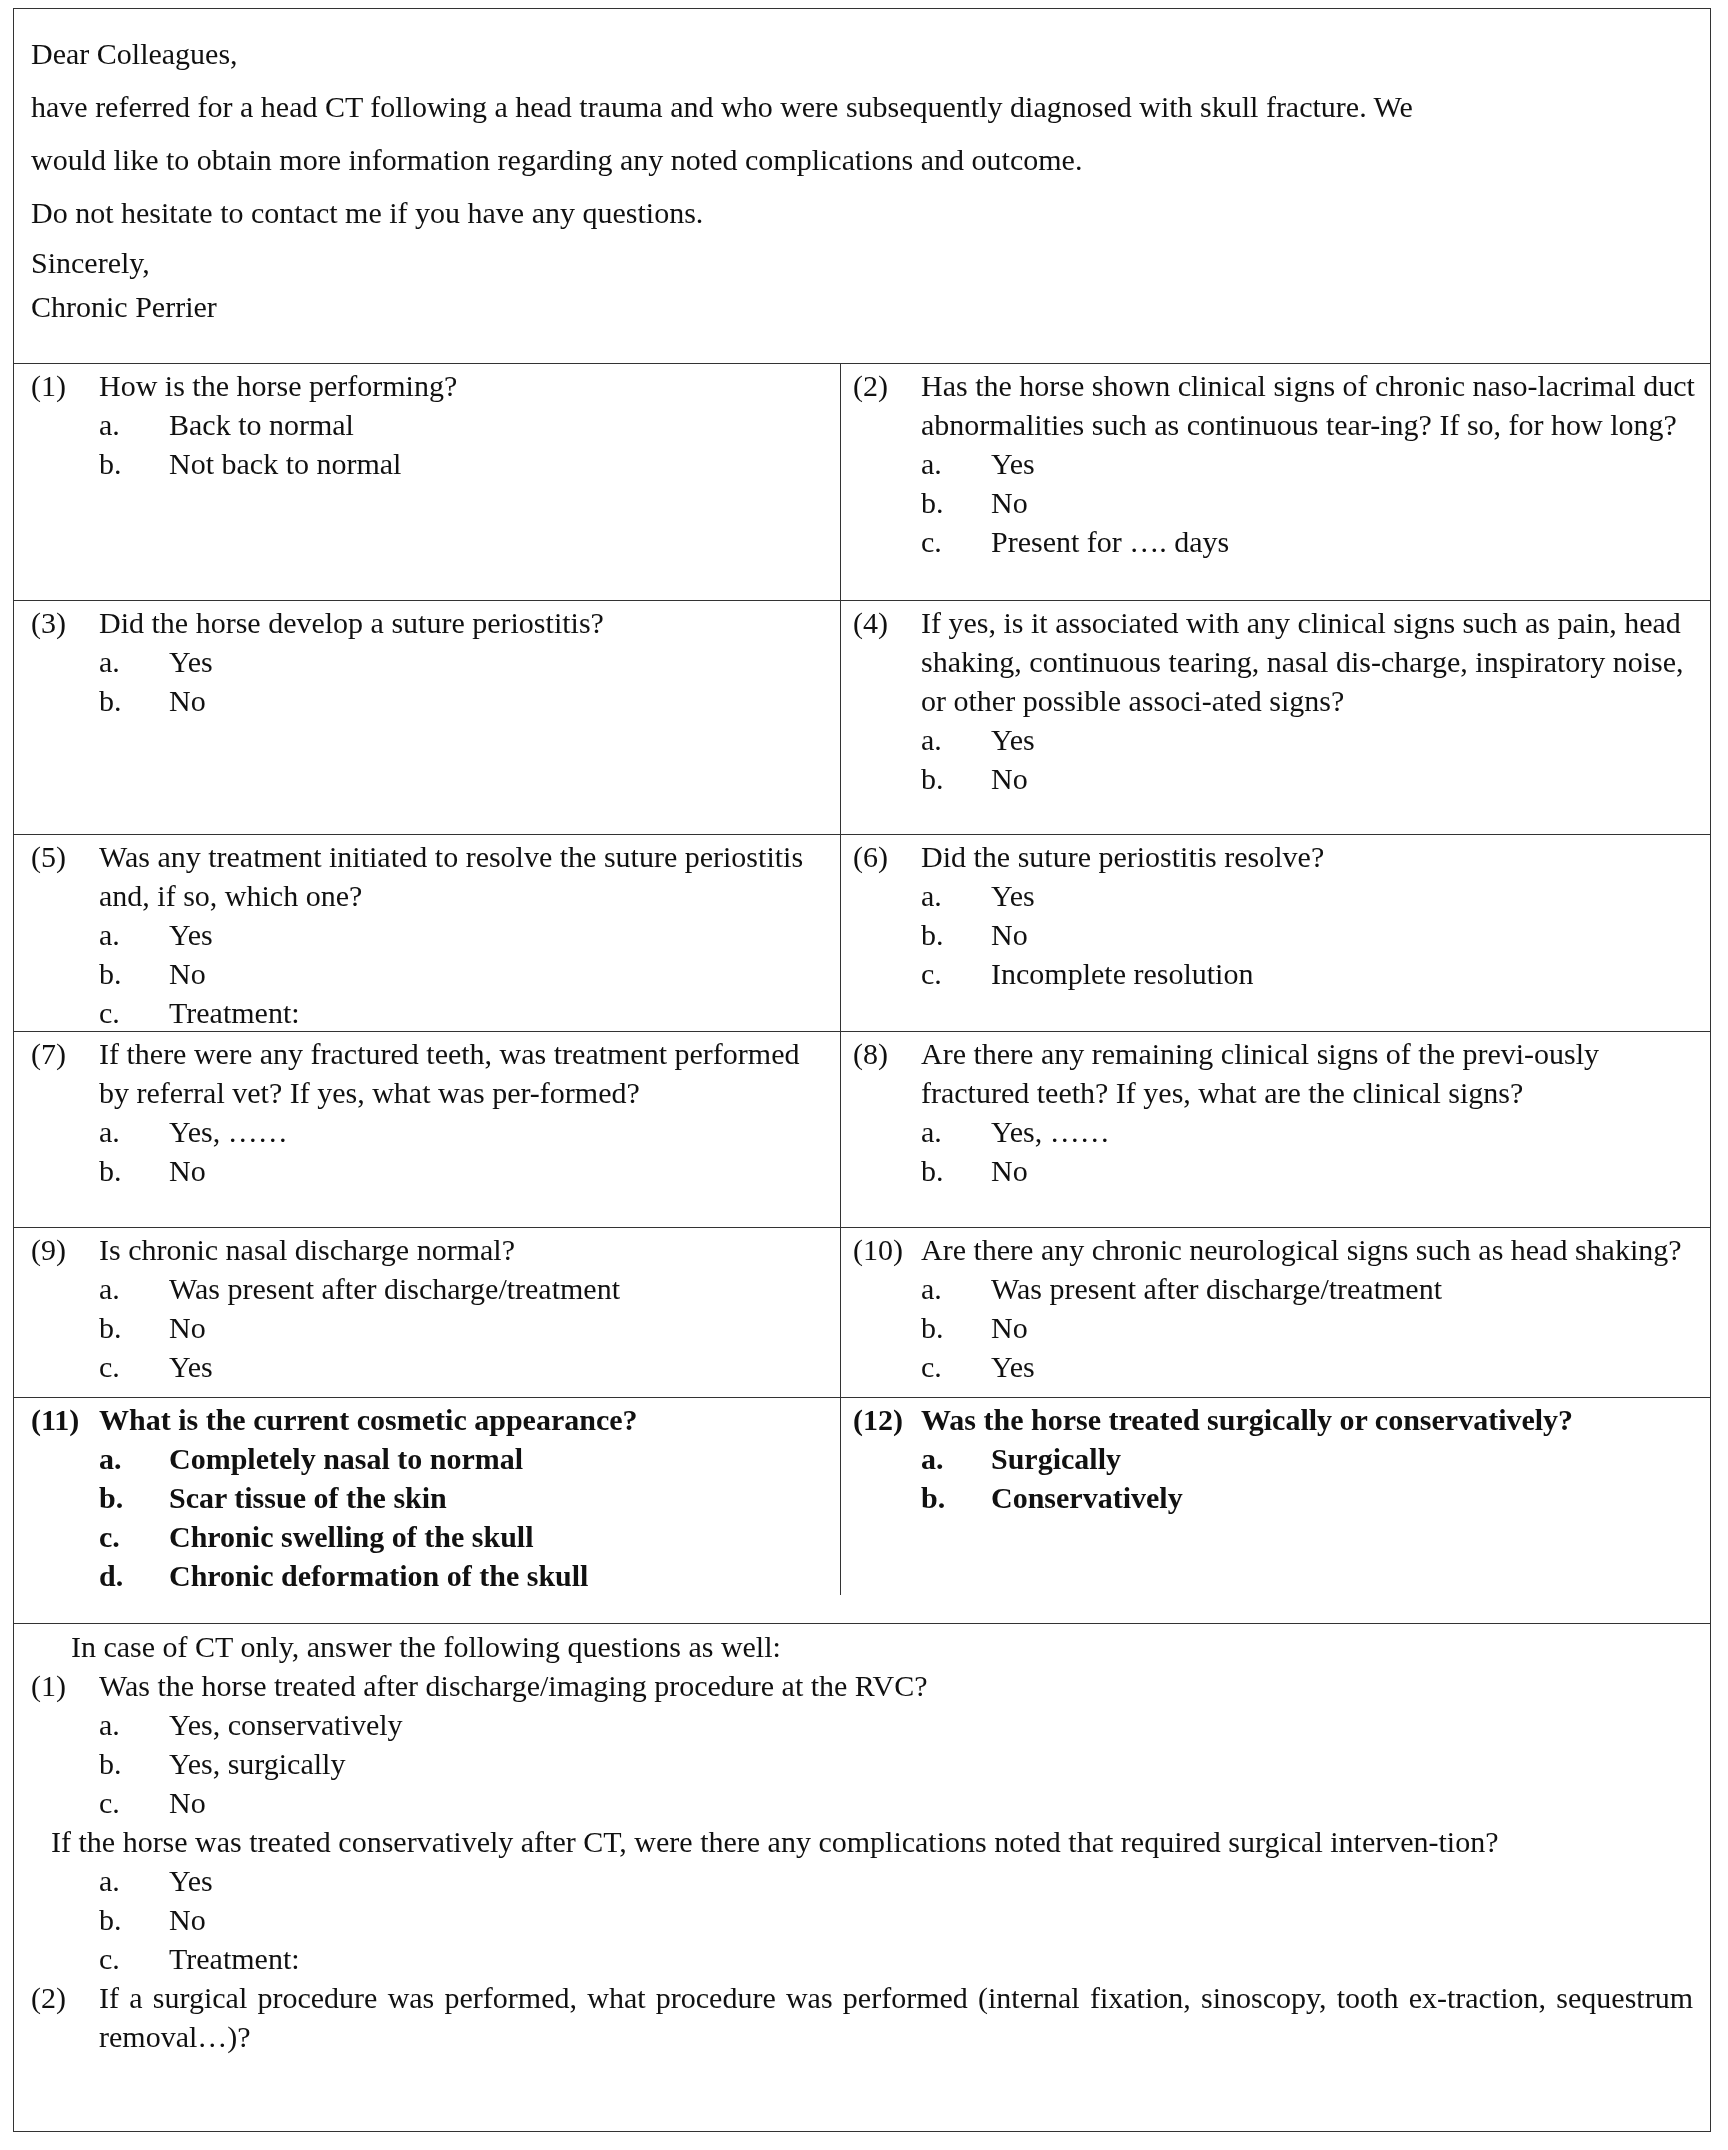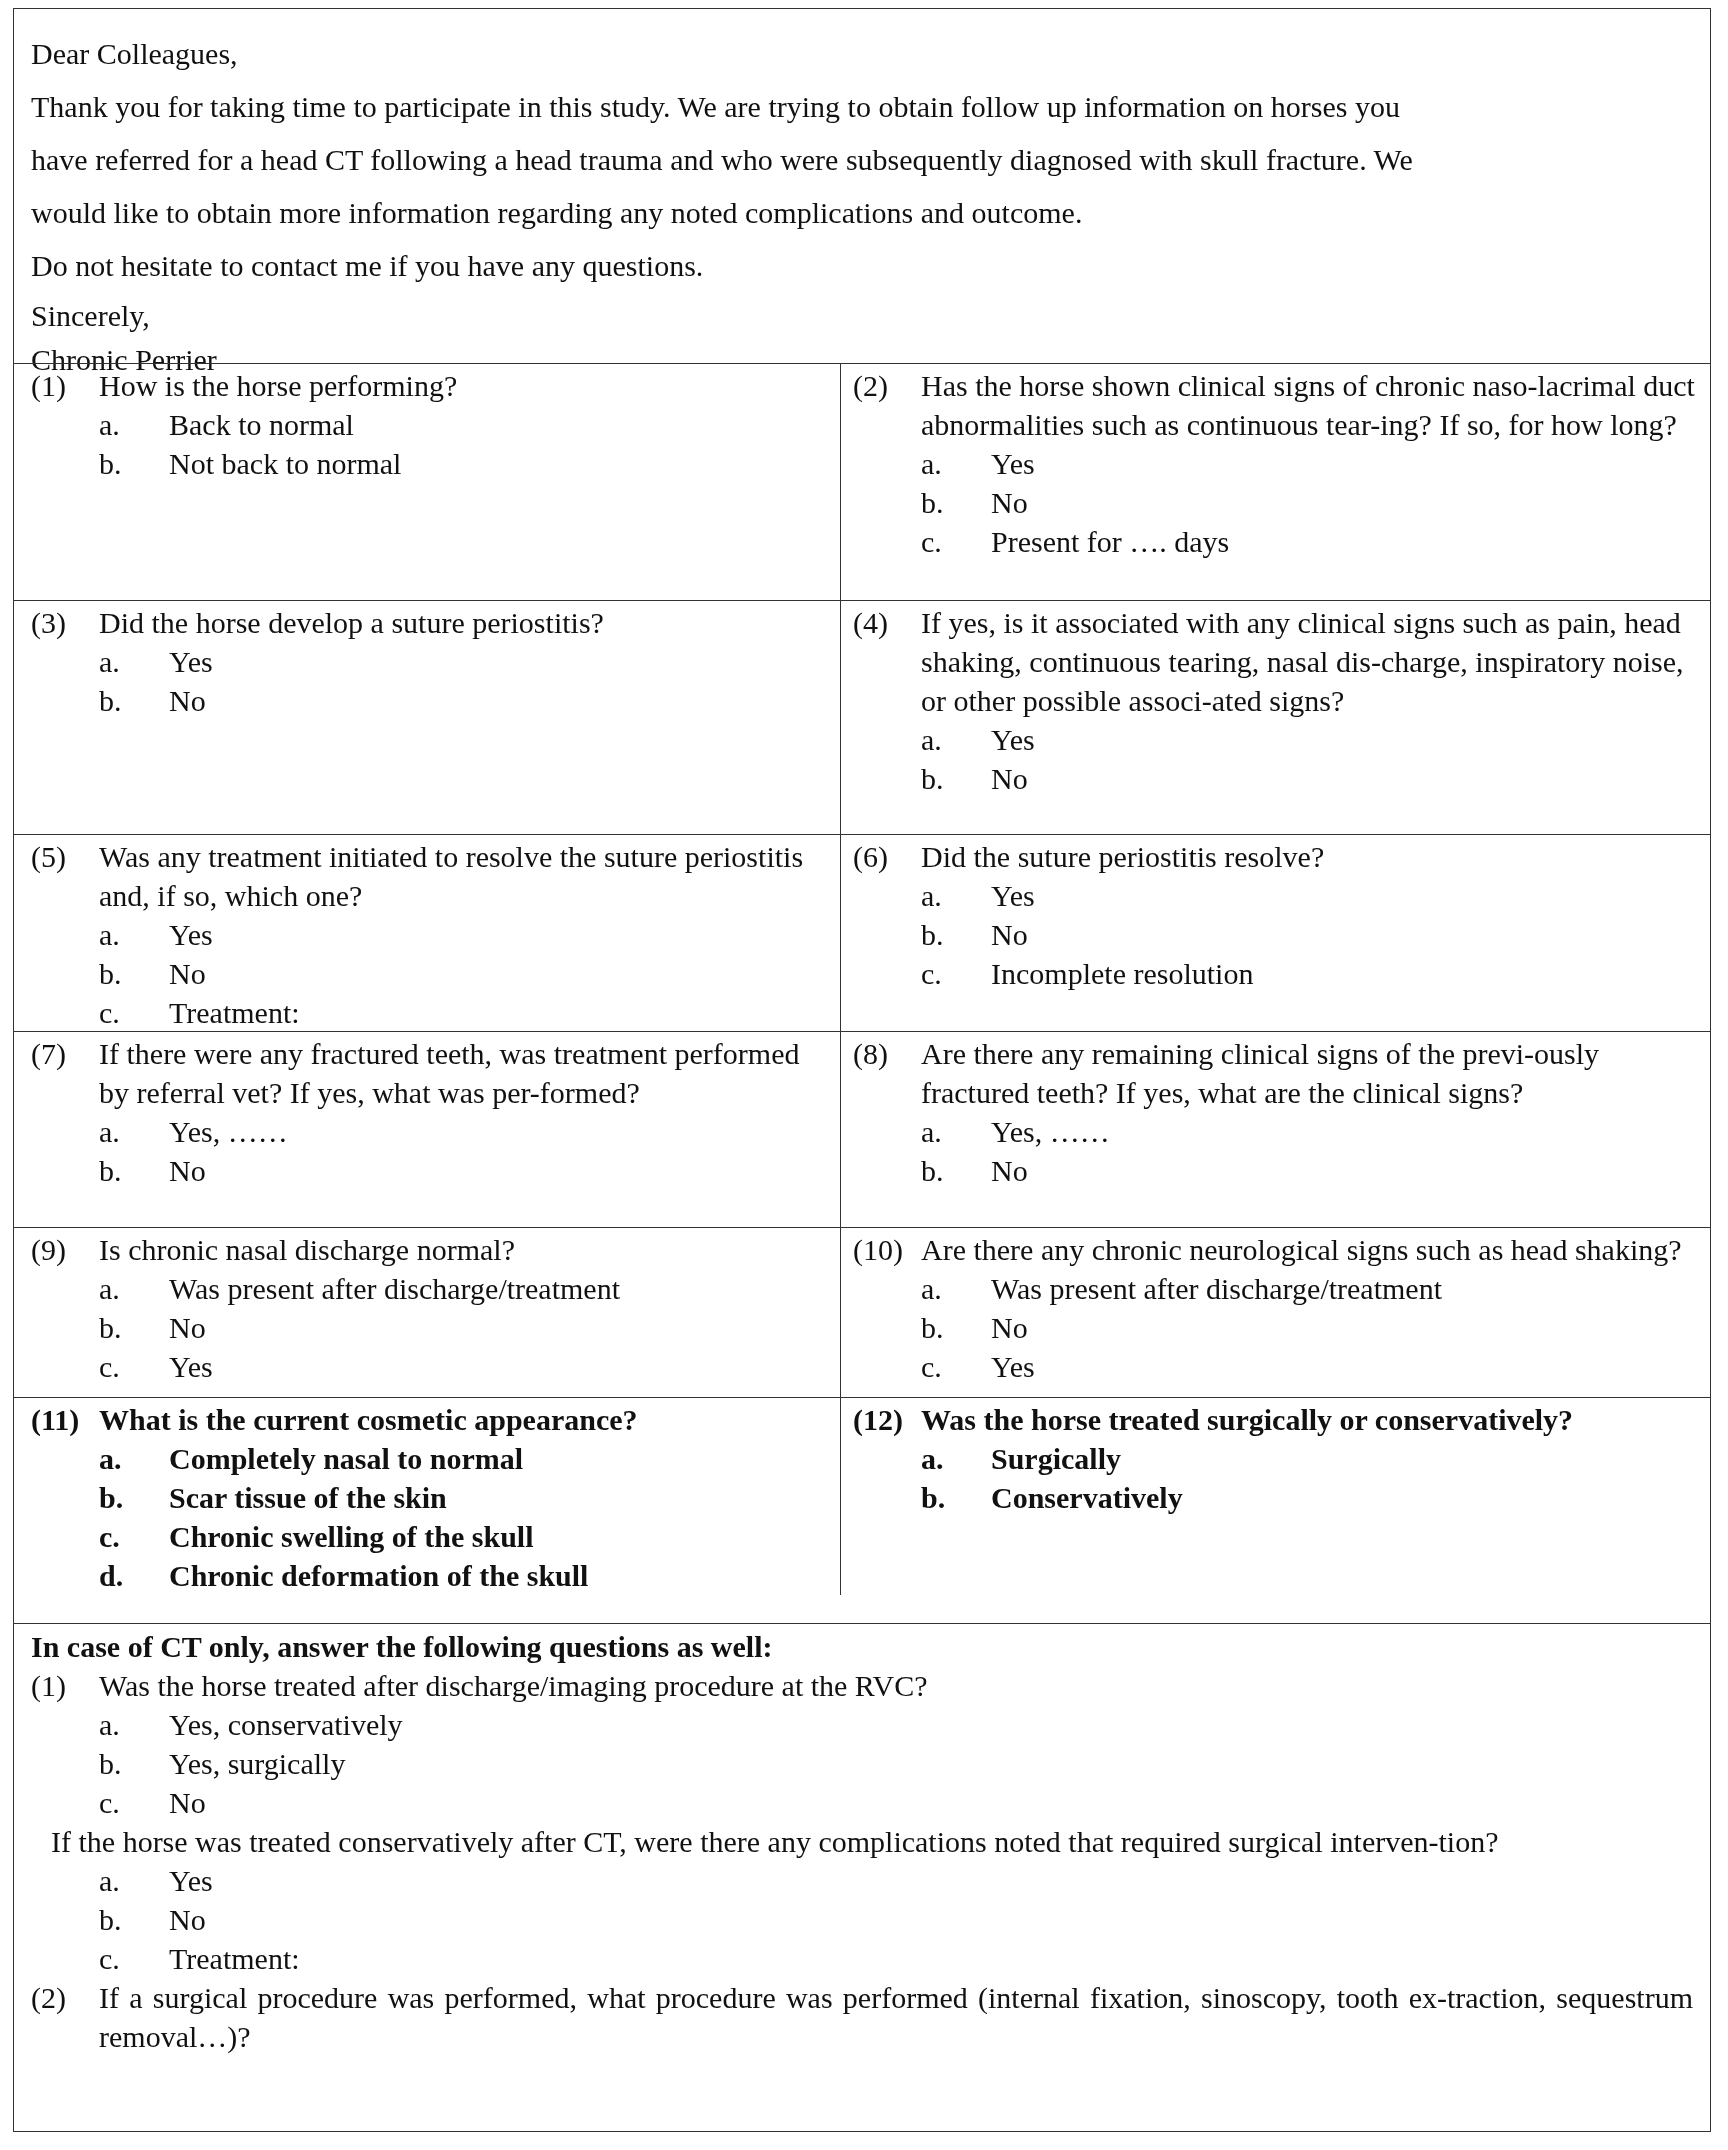--- a/index.html
+++ b/index.html
@@ -96,36 +96,36 @@
       position: absolute;
       left: 0;
       right: 0;
       top: 1614px;
       bottom: 0;
       border-top: 1.8px solid #333333;
       box-sizing: border-box;
       padding: 2.4px 17px 0 17px;
     }
     .ct .heading {
-      font-weight: bold;
+      font-weight: normal;
+      margin-left: 40px;
     }
     .ct .plain {
       text-align: justify;
       margin-left: 20px;
     }
     .ct .q .text { text-align: justify; }
   </style>
 </head>
 <body>
 
 <div class="doc">
 
   <div class="intro">
     <p class="greeting">Dear Colleagues,</p>
-    <p class="body-line">Thank you for taking time to participate in this study. We are trying to obtain follow up information on horses you</p>
     <p class="body-line">have referred for a head CT following a head trauma and who were subsequently diagnosed with skull fracture. We</p>
     <p class="para">would like to obtain more information regarding any noted complications and outcome.</p>
     <p class="para">Do not hesitate to contact me if you have any questions.</p>
     <p class="sig">Sincerely,</p>
     <p class="name">Chronic Perrier</p>
   </div>
 
   <div class="grid">
 
     <div class="row" style="top:0; height:237px;">

